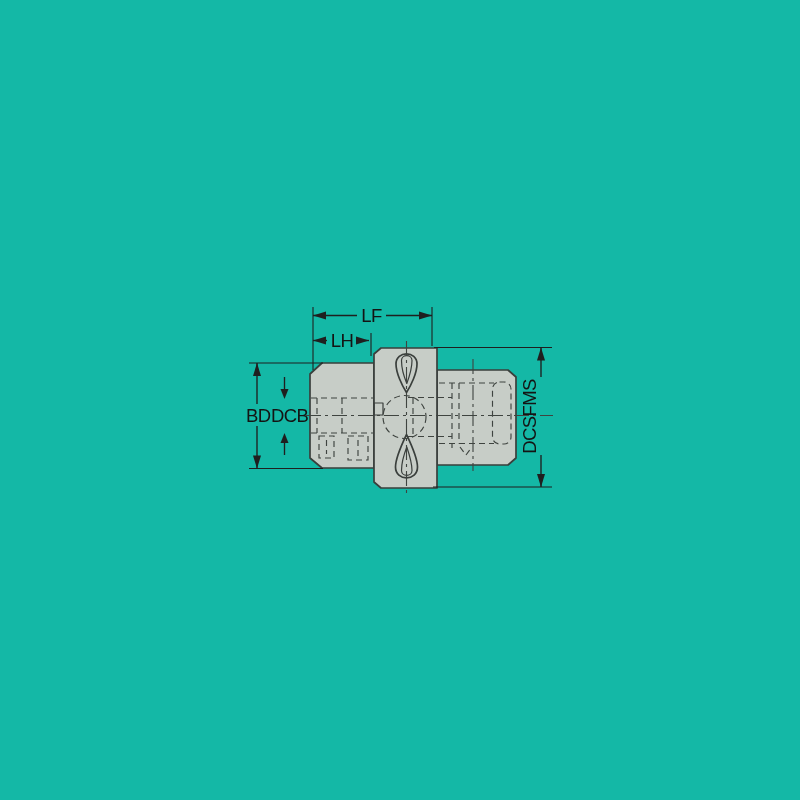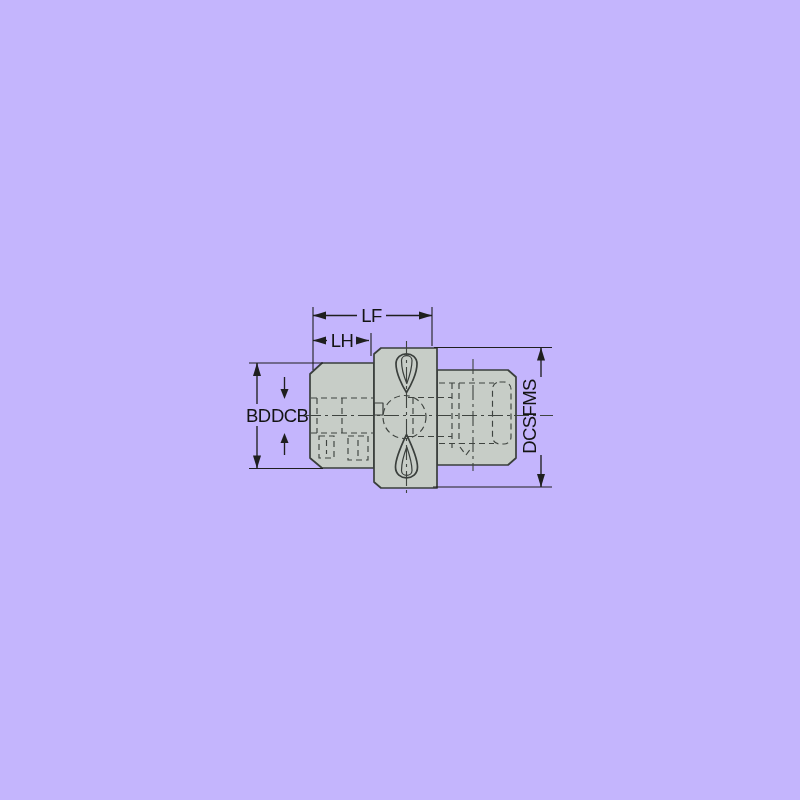--- a/index.html
+++ b/index.html
@@ -4,21 +4,21 @@
 <style>
   html, body {
     margin: 0;
     padding: 0;
     background: #ffffff;
   }
   .canvas {
     position: relative;
     width: 800px;
     height: 800px;
-    background: #c4b5fd;
+    background: #14b8a6;
     overflow: hidden;
   }
   svg { display: block; }
 
   
   .part path, .part rect {
     stroke: #3a3f3c;
     stroke-width: 1.7;
     stroke-linejoin: round;
   }

